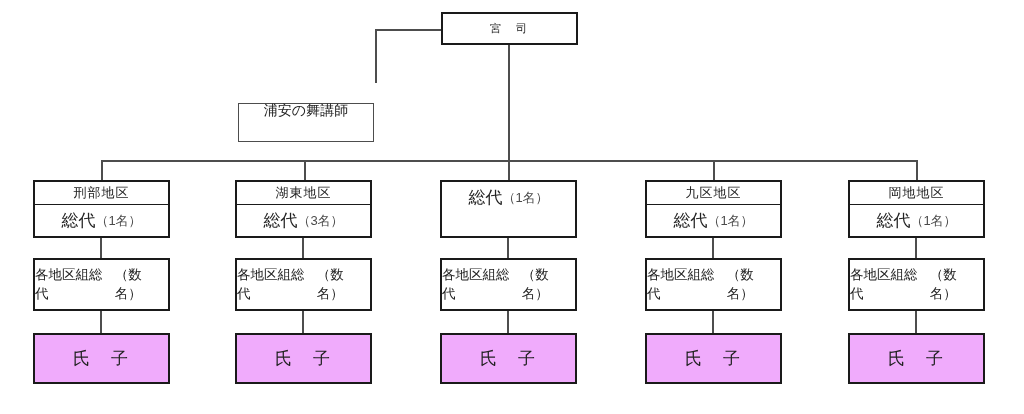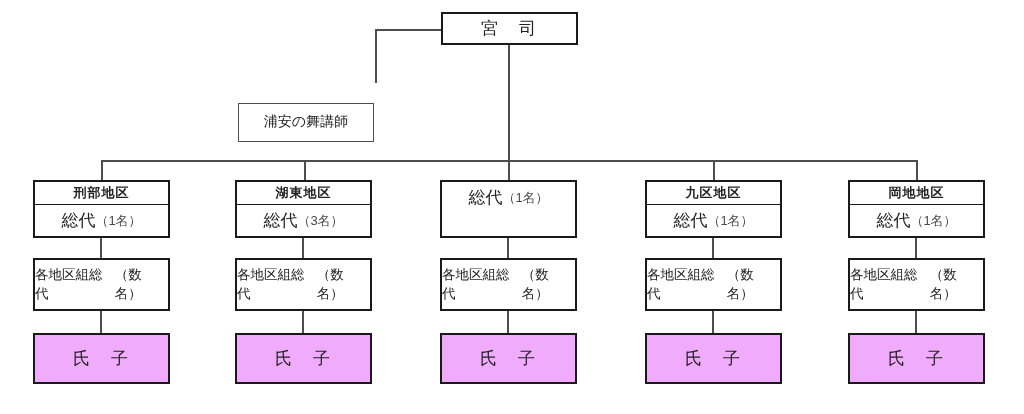--- a/index.html
+++ b/index.html
@@ -11,38 +11,38 @@
   }
   *{margin:0;padding:0;box-sizing:border-box;}
   body{background:var(--bg);font-family:"Liberation Sans","DejaVu Sans",sans-serif;color:var(--text);}
   .canvas{position:relative;width:1024px;height:414px;background:var(--bg);overflow:hidden;}
 
   
   .box{position:absolute;background:#fff;border:2px solid var(--border);display:flex;align-items:center;justify-content:center;text-align:center;}
   .thinbox{position:absolute;background:#fff;border:1px solid var(--line);}
 
   
-  .guji{left:441px;top:12px;width:137px;height:33px;font-size:17px;letter-spacing:2px;z-index:4;}
+  .guji{left:441px;top:12px;width:137px;height:33px;font-size:11px;letter-spacing:2px;z-index:4;}
   .negi{left:305px;top:83px;width:137px;height:34px;font-size:17px;letter-spacing:2px;z-index:3;}
-  .urayasu{left:238px;top:103px;width:136px;height:39px;z-index:2;display:flex;align-items:flex-end;justify-content:center;font-size:14px;padding-bottom:10px;color:var(--text);}
+  .urayasu{left:238px;top:103px;width:136px;height:39px;z-index:2;display:flex;align-items:flex-end;justify-content:center;font-size:14px;padding-bottom:21px;color:var(--text);}
 
   
   .hline,.vline{position:absolute;background:var(--line);z-index:1;}
   .hline{height:1.5px;}
   .vline{width:1.5px;}
   .ln-guji-negi-h{left:375px;top:29px;width:67px;}
   .ln-guji-negi-v{left:375px;top:29px;height:54px;}
   .ln-guji-down{left:508px;top:45px;height:135px;}
   .ln-bus{left:101px;top:160px;width:816px;}
   .drop{top:160px;height:20px;}
 
   
   .col{position:absolute;top:180px;width:137px;height:206px;}
   .district-box{position:absolute;top:0;left:0;width:137px;height:58px;background:#fff;border:2px solid var(--border);z-index:2;}
-  .district-header{height:23px;border-bottom:1.5px solid var(--border);font-size:13px;font-weight:bold;display:flex;align-items:center;justify-content:center;letter-spacing:1px;}
+  .district-header{height:23px;border-bottom:1.5px solid var(--border);font-size:13px;font-weight:normal;display:flex;align-items:center;justify-content:center;letter-spacing:1px;}
   .district-body{height:31px;display:flex;align-items:center;justify-content:center;gap:0;}
   .role{font-size:17px;}
   .count{font-size:13px;color:var(--muted);}
   .col .v1{left:67px;top:58px;height:20px;}
   .kumi-box{position:absolute;top:78px;left:0;width:137px;height:53px;background:#fff;border:2px solid var(--border);display:flex;align-items:center;justify-content:center;font-size:13.5px;line-height:1.4;z-index:2;}
   .col .v2{left:67px;top:131px;height:22px;}
   .ujiko-box{position:absolute;top:153px;left:0;width:137px;height:51px;background:#f0abfc;border:2px solid var(--border);display:flex;align-items:center;justify-content:center;font-size:17px;letter-spacing:2px;z-index:2;}
 
   .c1{left:33px;} .c2{left:235px;} .c3{left:440px;} .c4{left:645px;} .c5{left:848px;}
 </style>

